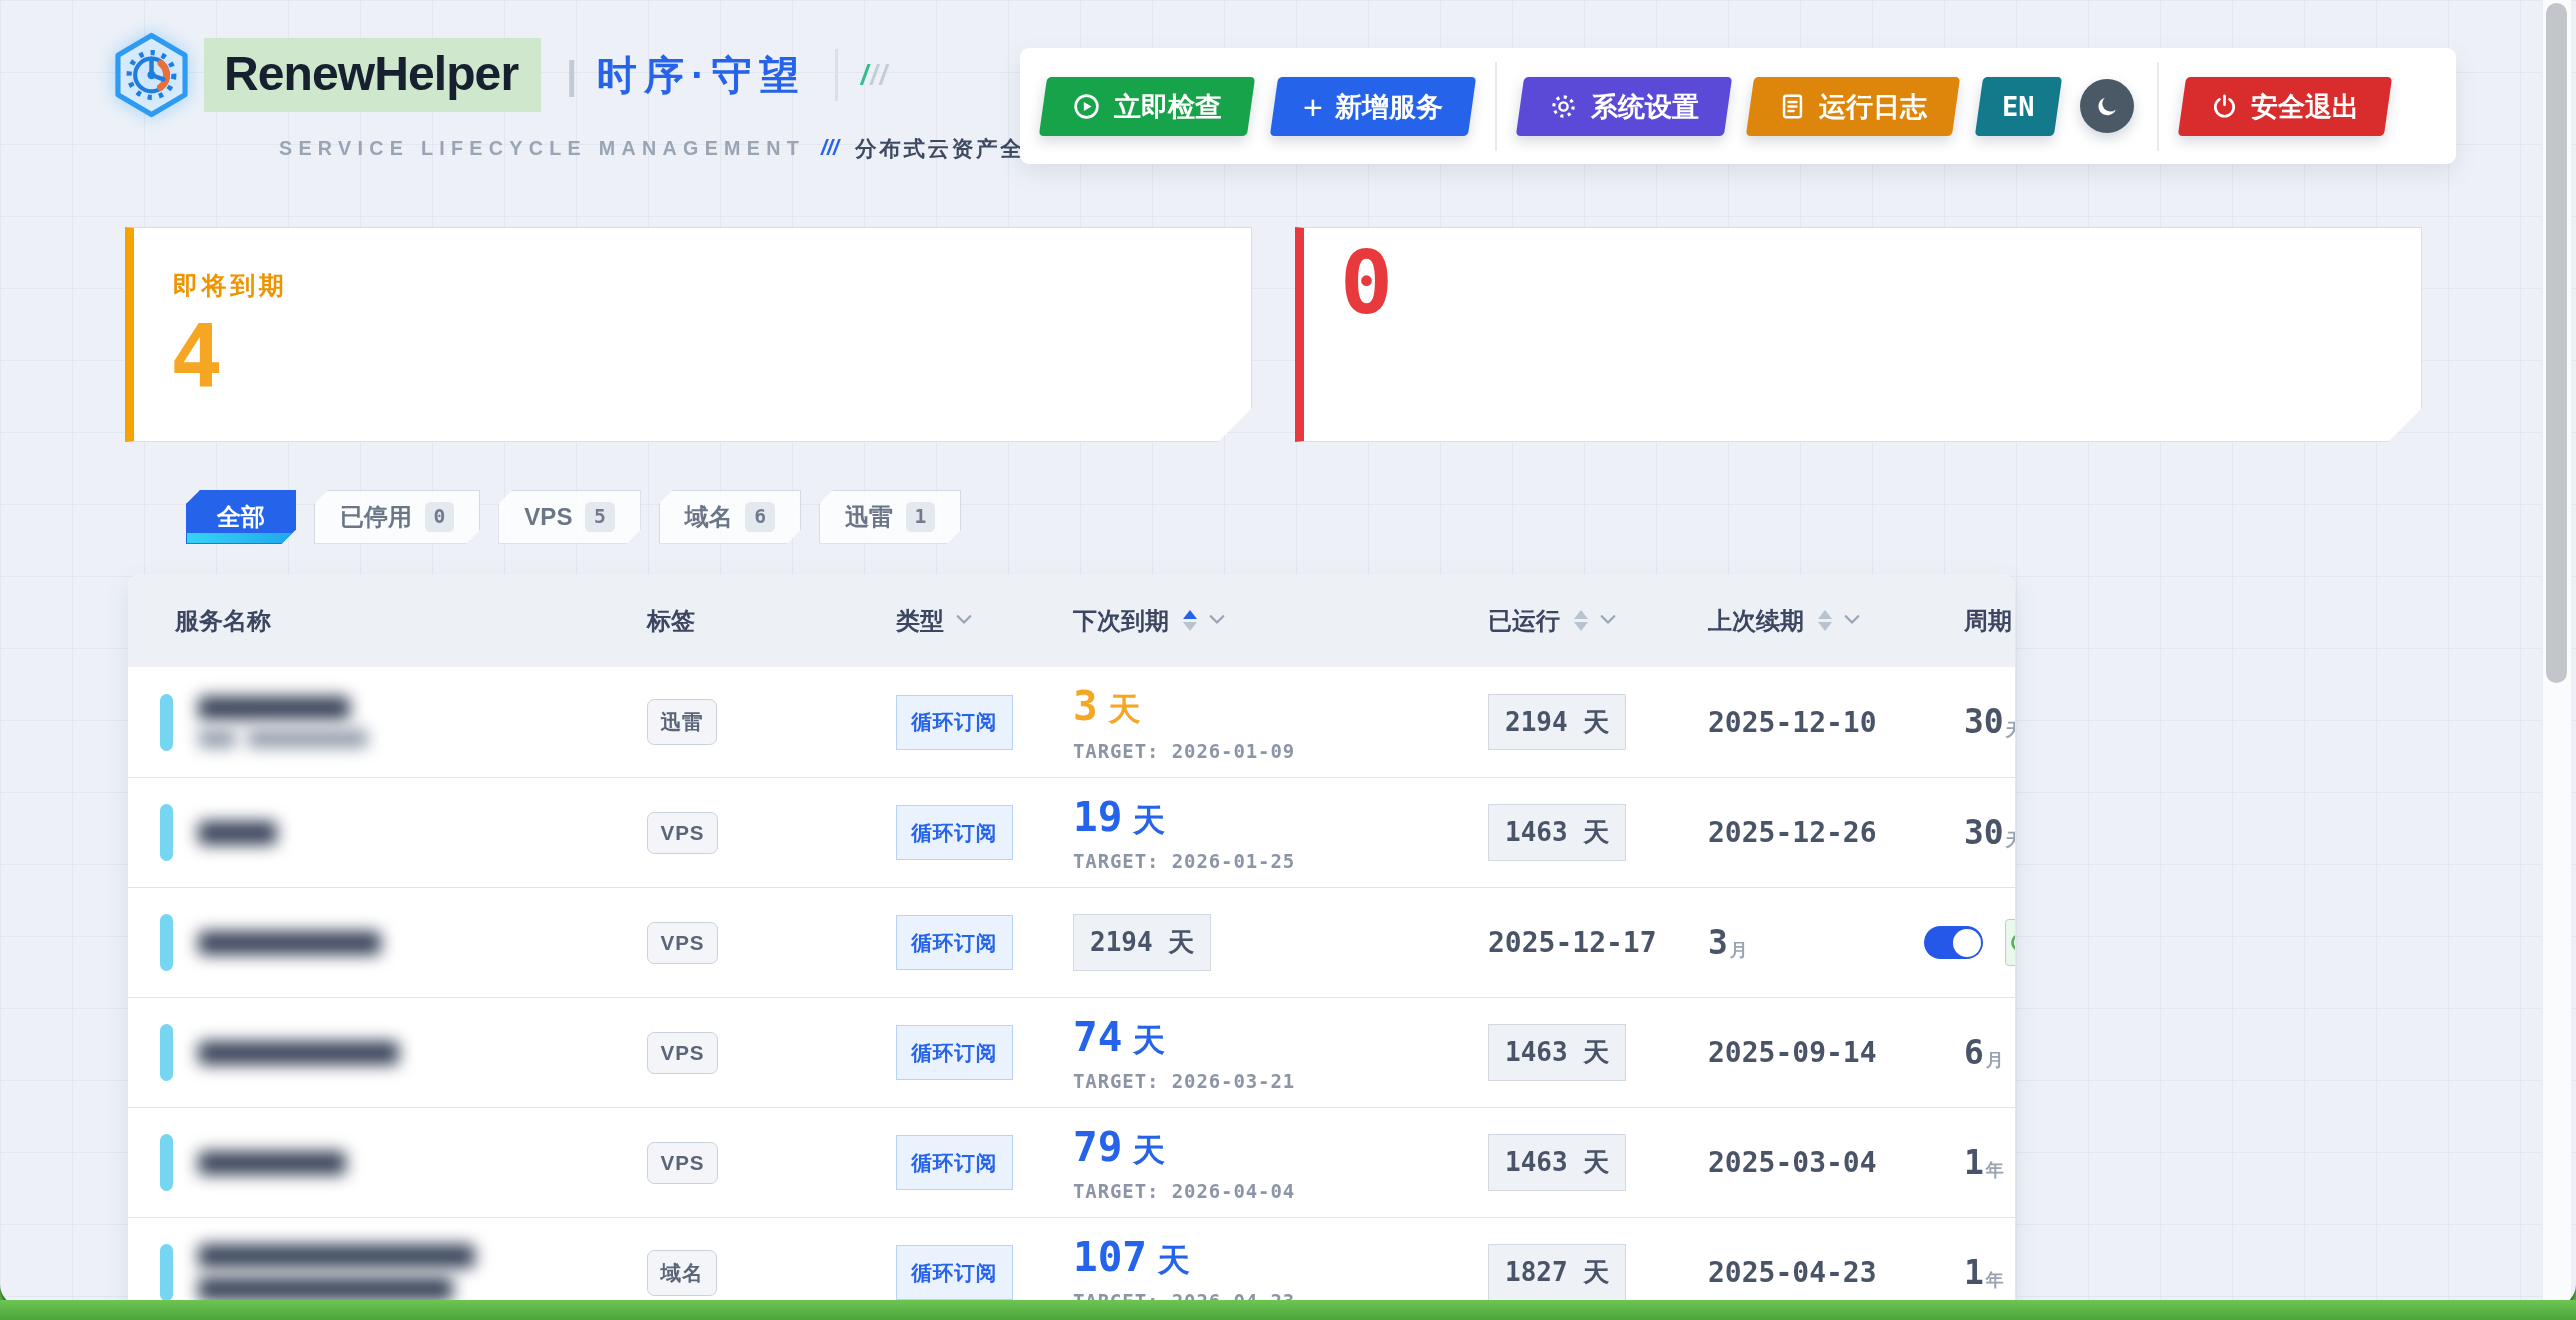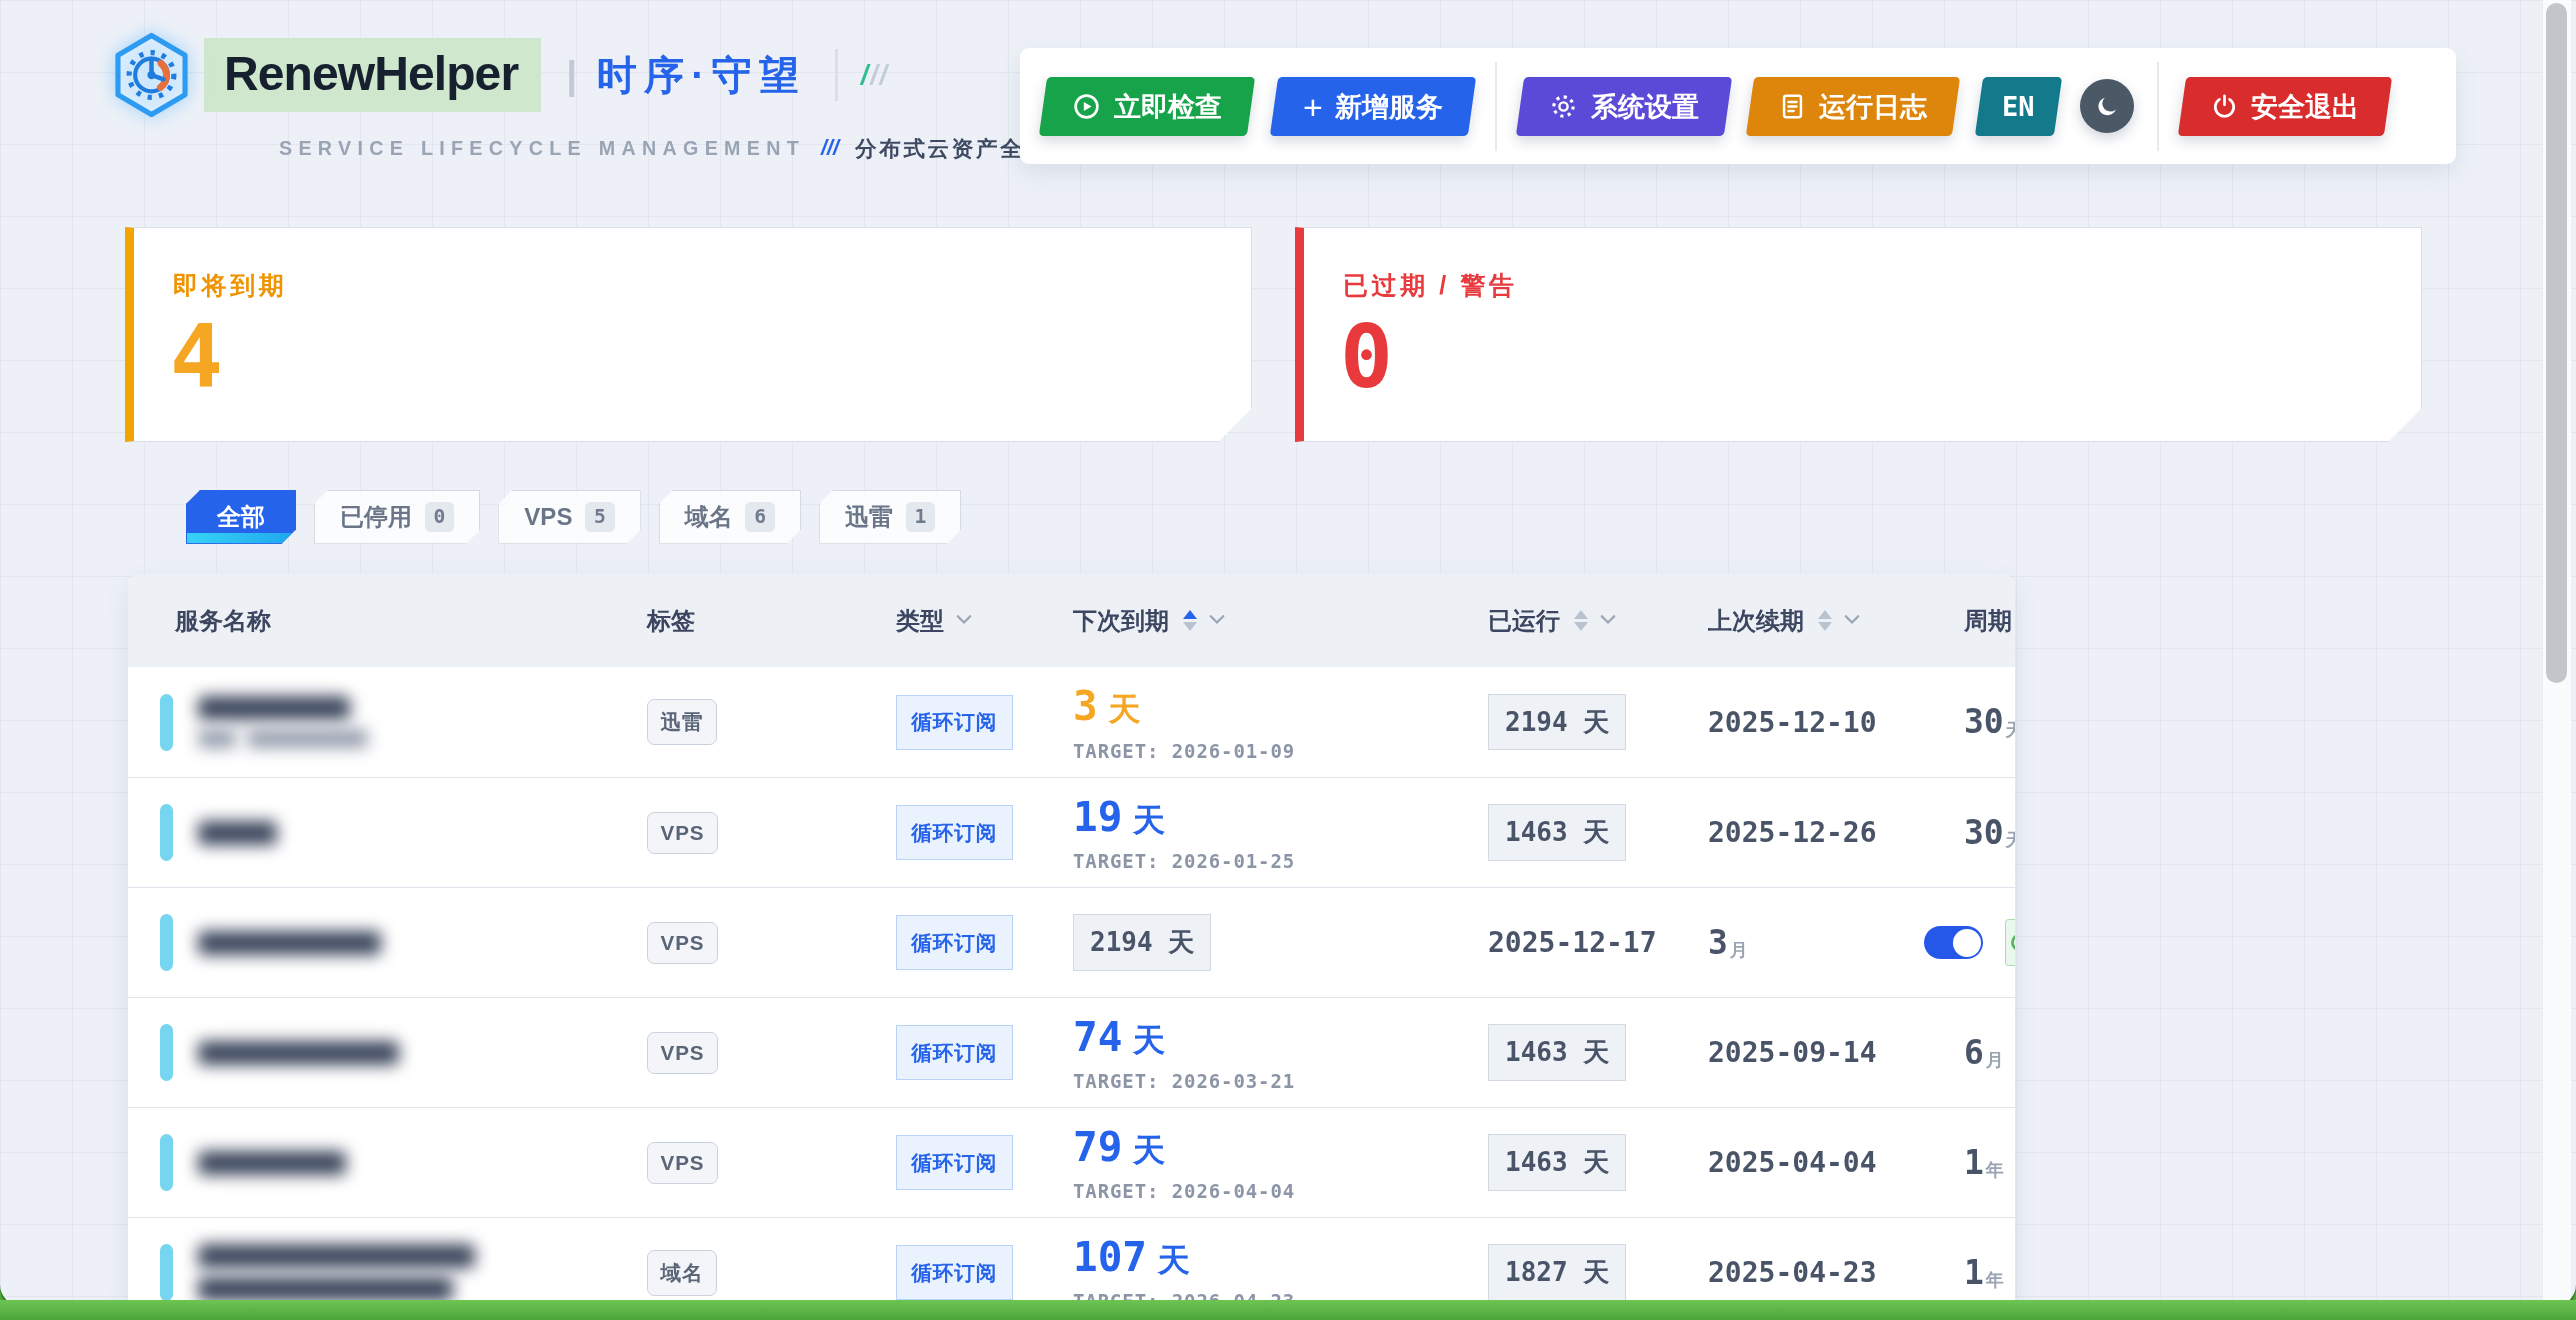--- a/index.html
+++ b/index.html
@@ -214,21 +214,20 @@
       <span>安全退出</span>
     </div>
   </div>
 
   <div class="stats">
     <div class="stat-card" style="border-left-color:#f5a300">
       <div class="stat-label" style="color:#ef9400">即将到期</div>
       <div class="stat-value mono" style="color:#f5a623">4</div>
     </div>
     <div class="stat-card" style="border-left-color:#e8393d">
-      <div class="stat-label" style="color:#e8393d">已过期 / 警告</div>
       <div class="stat-value mono" style="color:#e8393d">0</div>
     </div>
   </div>
 
   <div class="toolbar">
     <div class="tabs" id="filter-tabs">
         <div class="tab active">
           <span>全部</span>
           <span class="tab-glow"></span>
         </div>
@@ -563,21 +562,21 @@
     <div class="cell due-cell">
       <div class="due-line mono">
         <span class="due-num">79</span><span class="due-unit">天</span>
       </div>
       <div class="due-target mono">TARGET: 2026-04-04</div>
     </div>
     <div class="cell">
       <span class="runtime-badge mono">1463 天</span>
     </div>
     <div class="cell">
-      <span class="renew-date mono">2025-04-04</span>
+      <span class="renew-date mono">2025-03-04</span>
     </div>
     <div class="cell">
       <span class="cycle-num mono">1</span>
       <span class="cycle-unit">年</span>
     </div>
     <div class="cell actions-cell">
       <span class="toggle">
               <span class="toggle-knob"></span>
             </span>
       <span class="icon-btn btn-renew">

